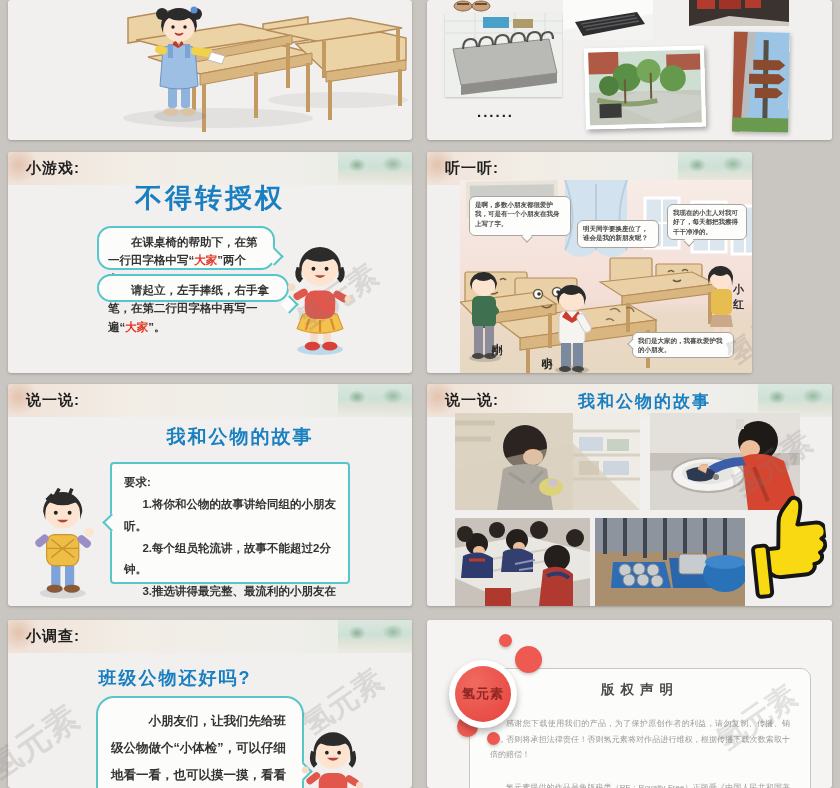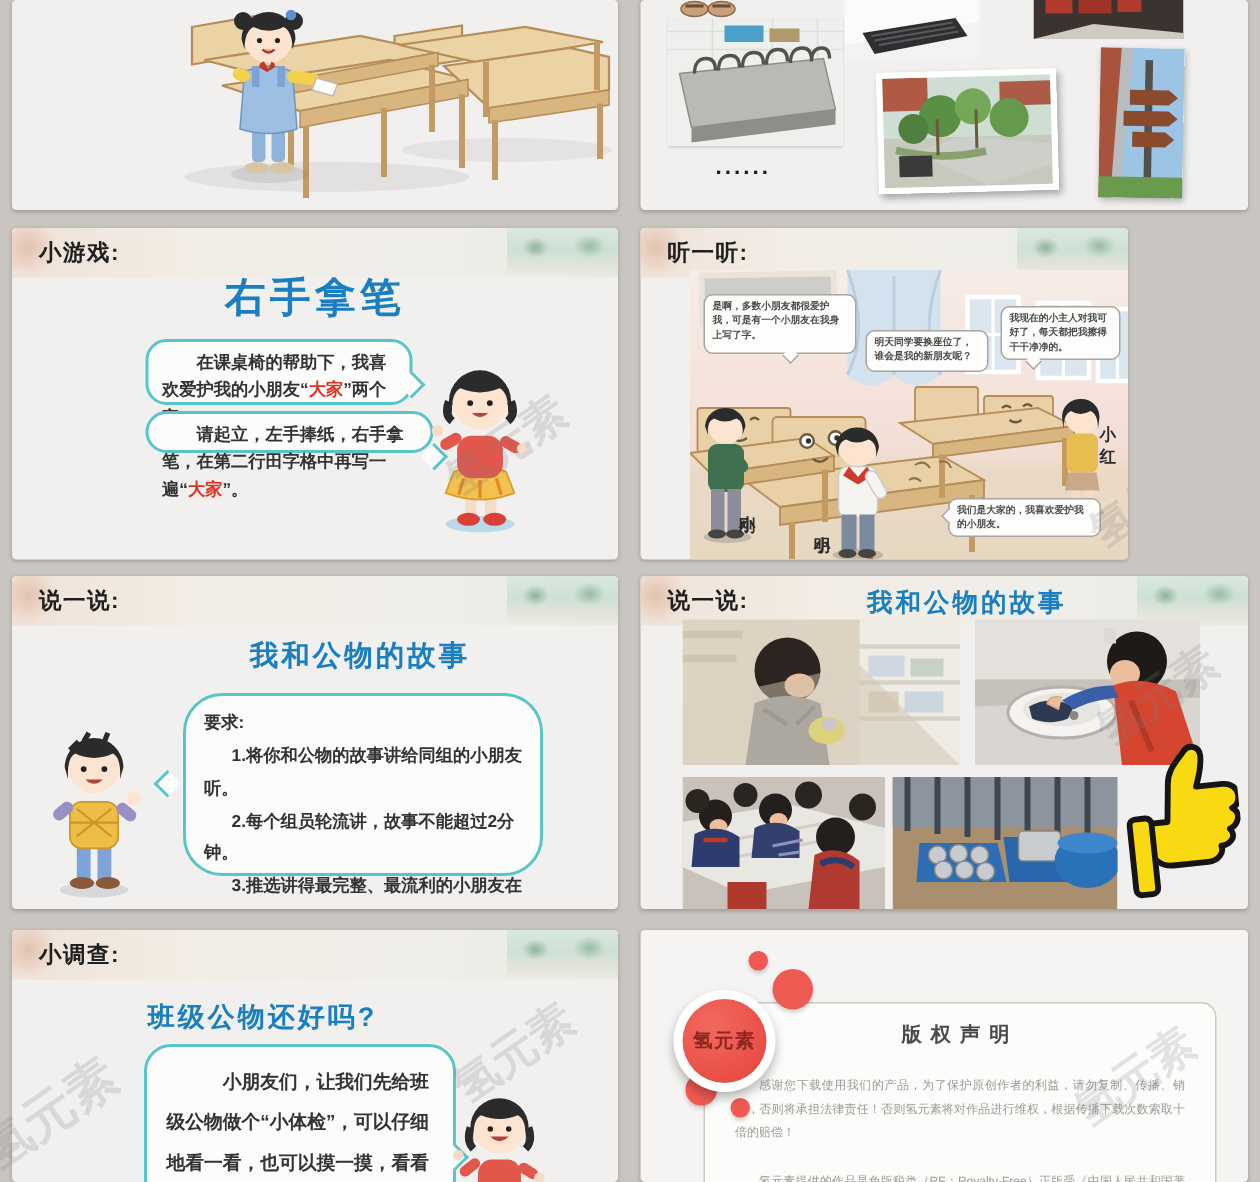--- a/index.html
+++ b/index.html
@@ -169,23 +169,23 @@
     </svg>
     <div class="ellipsis" style="left:50px;top:103px;">......</div>
   </section>
 
   <section class="slide" style="left:8px;top:152px;width:404px;height:221px;">
     <div class="hdr">
       <div class="hdr-blob"></div>
       <div class="hdr-scene"></div>
     </div>
     <div class="hdr-label">小游戏:</div>
-    <div class="btitle" style="left:0;right:0;top:28px;font-size:27px;letter-spacing:3px;">右手拿笔</div>
+    <div class="btitle" style="left:0;right:0;top:28px;font-size:27px;letter-spacing:3px;">不得转授权</div>
     <div class="bubble" style="left:89px;top:74px;width:178px;height:44px;font-size:11.5px;line-height:1.6;padding:5px 9px;text-indent:2em;">
-      <span>在课桌椅的帮助下，我喜欢爱护我的小朋友“</span><span style="color:#e03323;">大家</span><span>”两个字。</span>
+      <span>在课桌椅的帮助下，在第一行田字格中写“</span><span style="color:#e03323;">大家</span><span>”两个字。</span>
     </div>
     <div class="tail r" style="left:260px;top:98px;"></div>
     <div class="bubble" style="left:89px;top:122px;width:192px;height:28px;font-size:11.5px;line-height:1.6;padding:5px 9px;text-indent:2em;">
       <span>请起立，左手捧纸，右手拿笔，在第二行田字格中再写一遍“</span><span style="color:#e03323;">大家</span><span>”。</span>
     </div>
     <div class="tail r" style="left:275px;top:146px;"></div>
     <svg style="position:absolute;left:276px;top:84px;" width="72" height="120" viewBox="0 0 60 110">
       <ellipse cx="30" cy="104" rx="21" ry="5" fill="#bcd9ea"></ellipse>
       <rect x="21" y="84" width="7" height="17" rx="3" fill="#f6dcc8"></rect>
       <rect x="33" y="84" width="7" height="17" rx="3" fill="#f6dcc8"></rect>
@@ -315,21 +315,21 @@
     <div class="wm" style="left:295px;top:160px;">氢元素</div>
   </section>
 
   <section class="slide" style="left:8px;top:384px;width:404px;height:222px;">
     <div class="hdr">
       <div class="hdr-blob"></div>
       <div class="hdr-scene"></div>
     </div>
     <div class="hdr-label">说一说:</div>
     <div class="btitle" style="left:60px;right:0;top:40px;font-size:19px;letter-spacing:2px;">我和公物的故事</div>
-    <div class="bubble" style="left:102px;top:78px;width:240px;height:122px;border-radius:26px;font-size:11.5px;line-height:1.9;padding:8px 12px;margin-left:12px;">
+    <div class="bubble" style="left:102px;top:78px;width:240px;height:122px;border-radius:4px;font-size:11.5px;line-height:1.9;padding:8px 12px;">
       <div>要求:</div>
       <div style="text-indent:1.6em;">1.将你和公物的故事讲给同组的小朋友听。</div>
       <div style="text-indent:1.6em;">2.每个组员轮流讲，故事不能超过2分钟。</div>
       <div style="text-indent:1.6em;">3.推选讲得最完整、最流利的小朋友在全班讲。</div>
 
     </div>
     <div class="tail l" style="left:97px;top:132px;"></div>
     <svg style="position:absolute;left:22px;top:100px;" width="70" height="115" viewBox="0 0 60 100">
       <ellipse cx="28" cy="95" rx="20" ry="4.5" fill="rgba(100,110,120,.18)"></ellipse>
       <rect x="18" y="68" width="8" height="22" fill="#7da3d8"></rect>

